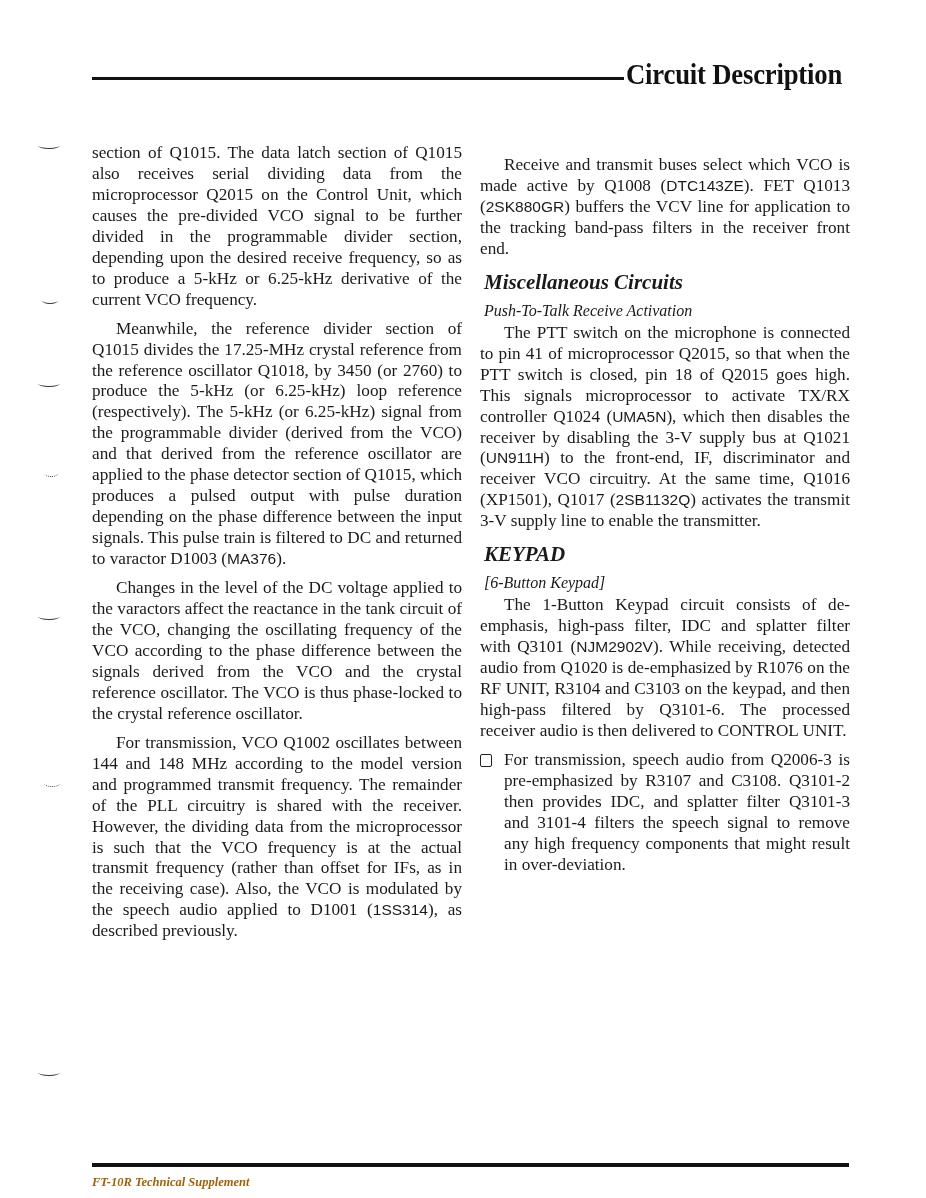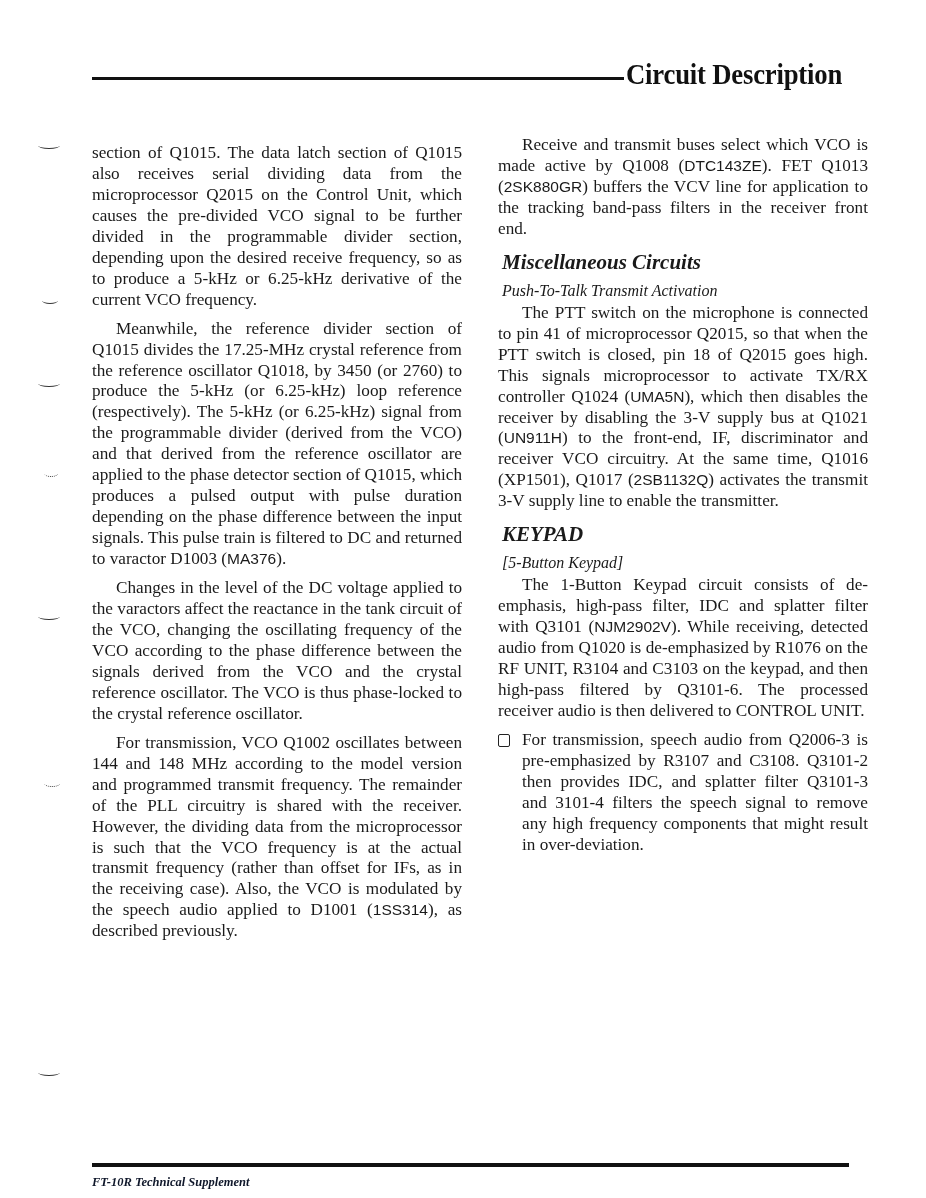--- a/index.html
+++ b/index.html
@@ -13,21 +13,21 @@
     .header-title {
       position: absolute; left: 626px; top: 58px; font-size: 29px; font-weight: bold;
       letter-spacing: -0.2px; color: #111; white-space: nowrap;
       transform: scaleX(0.92); transform-origin: left top;
     }
     .col {
       position: absolute; top: 135px; width: 370px; font-size: 17.2px; line-height: 20.95px;
       text-align: justify; hyphens: none;
     }
     .col-left { left: 92px; }
-    .col-right { left: 498px; }
+    .col-right { left: 480px; margin-top: 20px; }
     .col p { margin: 0 0 8px 0; text-indent: 24px; }
     .col p.first { text-indent: 0; margin-top: 8px; }
     .col .mono { font-family: "Liberation Sans", sans-serif; font-size: 15.5px; }
     .h2 {
       font-style: italic; font-weight: bold; font-size: 21px; margin: 10px 0 7px 4px; line-height: 24px;
     }
     .h3 {
       font-style: italic; font-size: 16px; margin: 0 0 2px 4px; line-height: 20px;
     }
     .bullet-p { position: relative; padding-left: 24px; text-indent: 0 !important; }
@@ -37,21 +37,21 @@
     }
     .footer-rule {
       position: absolute; left: 92px; top: 1163px; width: 757px; height: 4px; background: #111;
     }
     .page-number {
       position: absolute; left: 860px; top: 1155px; font-family: "Liberation Sans", sans-serif;
       font-weight: bold; font-size: 13px; color: #111; margin-top: 48px;
     }
     .footer-title {
       position: absolute; left: 92px; top: 1175px; font-family: "Liberation Serif", serif;
-      font-weight: bold; font-style: italic; font-size: 12.5px; color: #0f172a;
+      font-weight: bold; font-style: italic; font-size: 12.5px; color: #a16207;
     }
     .margin-mark {
       position: absolute; left: 38px; width: 22px; height: 6px; border-bottom: 1.5px solid #333;
       border-radius: 0 0 50% 50%;
     }
   </style>
 </head>
 <body>
 
 <div class="header-rule"></div>
@@ -69,24 +69,24 @@
   <p class="first"><span>section of Q1015. The data latch section of Q1015 also receives serial dividing data from the microprocessor Q2015 on the Control Unit, which causes the pre-divided VCO signal to be further divided in the programmable divider section, depending upon the desired receive frequency, so as to produce a 5-kHz or 6.25-kHz derivative of the current VCO frequency.</span></p>
   <p><span>Meanwhile, the reference divider section of Q1015 divides the 17.25-MHz crystal reference from the reference oscillator Q1018, by 3450 (or 2760) to produce the 5-kHz (or 6.25-kHz) loop reference (respectively). The 5-kHz (or 6.25-kHz) signal from the programmable divider (derived from the VCO) and that derived from the reference oscillator are applied to the phase detector section of Q1015, which produces a pulsed output with pulse duration depending on the phase difference between the input signals. This pulse train is filtered to DC and returned to varactor D1003 (</span><span class="mono">MA376</span><span>).</span></p>
   <p><span>Changes in the level of the DC voltage applied to the varactors affect the reactance in the tank circuit of the VCO, changing the oscillating frequency of the VCO according to the phase difference between the signals derived from the VCO and the crystal reference oscillator. The VCO is thus phase-locked to the crystal reference oscillator.</span></p>
   <p><span>For transmission, VCO Q1002 oscillates between 144 and 148 MHz according to the model version and programmed transmit frequency. The remainder of the PLL circuitry is shared with the receiver. However, the dividing data from the microprocessor is such that the VCO frequency is at the actual transmit frequency (rather than offset for IFs, as in the receiving case).  Also, the VCO is modulated by the speech audio applied to D1001 (</span><span class="mono">1SS314</span><span>), as described previously.</span></p>
 </div>
 
 <div class="col col-right">
   <p><span>Receive and transmit buses select which VCO is made active by Q1008 (</span><span class="mono">DTC143ZE</span><span>). FET Q1013 (</span><span class="mono">2SK880GR</span><span>) buffers the VCV line for application to the tracking band-pass filters in the receiver front end.</span></p>
 
   <div class="h2">Miscellaneous Circuits</div>
-  <div class="h3">Push-To-Talk Transmit Activation</div>
+  <div class="h3">Push-To-Talk Receive Activation</div>
   <p><span>The PTT switch on the microphone is connected to pin 41 of microprocessor Q2015, so that when the PTT switch is closed, pin 18 of Q2015 goes high. This signals microprocessor to activate TX/RX controller Q1024 (</span><span class="mono">UMA5N</span><span>), which then disables the receiver by disabling the 3-V supply bus at Q1021 (</span><span class="mono">UN911H</span><span>) to the front-end, IF, discriminator and receiver VCO circuitry. At the same time, Q1016 (XP1501), Q1017 (</span><span class="mono">2SB1132Q</span><span>) activates the transmit 3-V supply line to enable the transmitter.</span></p>
 
   <div class="h2">KEYPAD</div>
-  <div class="h3">[5-Button Keypad]</div>
+  <div class="h3">[6-Button Keypad]</div>
   <p><span>The 1-Button Keypad circuit consists of de-emphasis, high-pass filter, IDC and splatter filter with Q3101 (</span><span class="mono">NJM2902V</span><span>). While receiving, detected audio from Q1020 is de-emphasized by R1076 on the RF UNIT, R3104 and C3103 on the keypad, and then high-pass filtered by Q3101-6. The processed receiver audio is then delivered to CONTROL UNIT.</span></p>
   <p class="bullet-p"><span class="bullet-box"></span><span>For transmission, speech audio from Q2006-3 is pre-emphasized by R3107 and C3108. Q3101-2 then provides IDC, and splatter filter Q3101-3 and 3101-4 filters the speech signal to remove any high frequency components that might result in over-deviation.</span></p>
 </div>
 
 <div class="footer-rule"></div>
 <div class="page-number">3-3</div>
 <div class="footer-title">FT-10R  Technical Supplement</div>
 
 </body></html>

